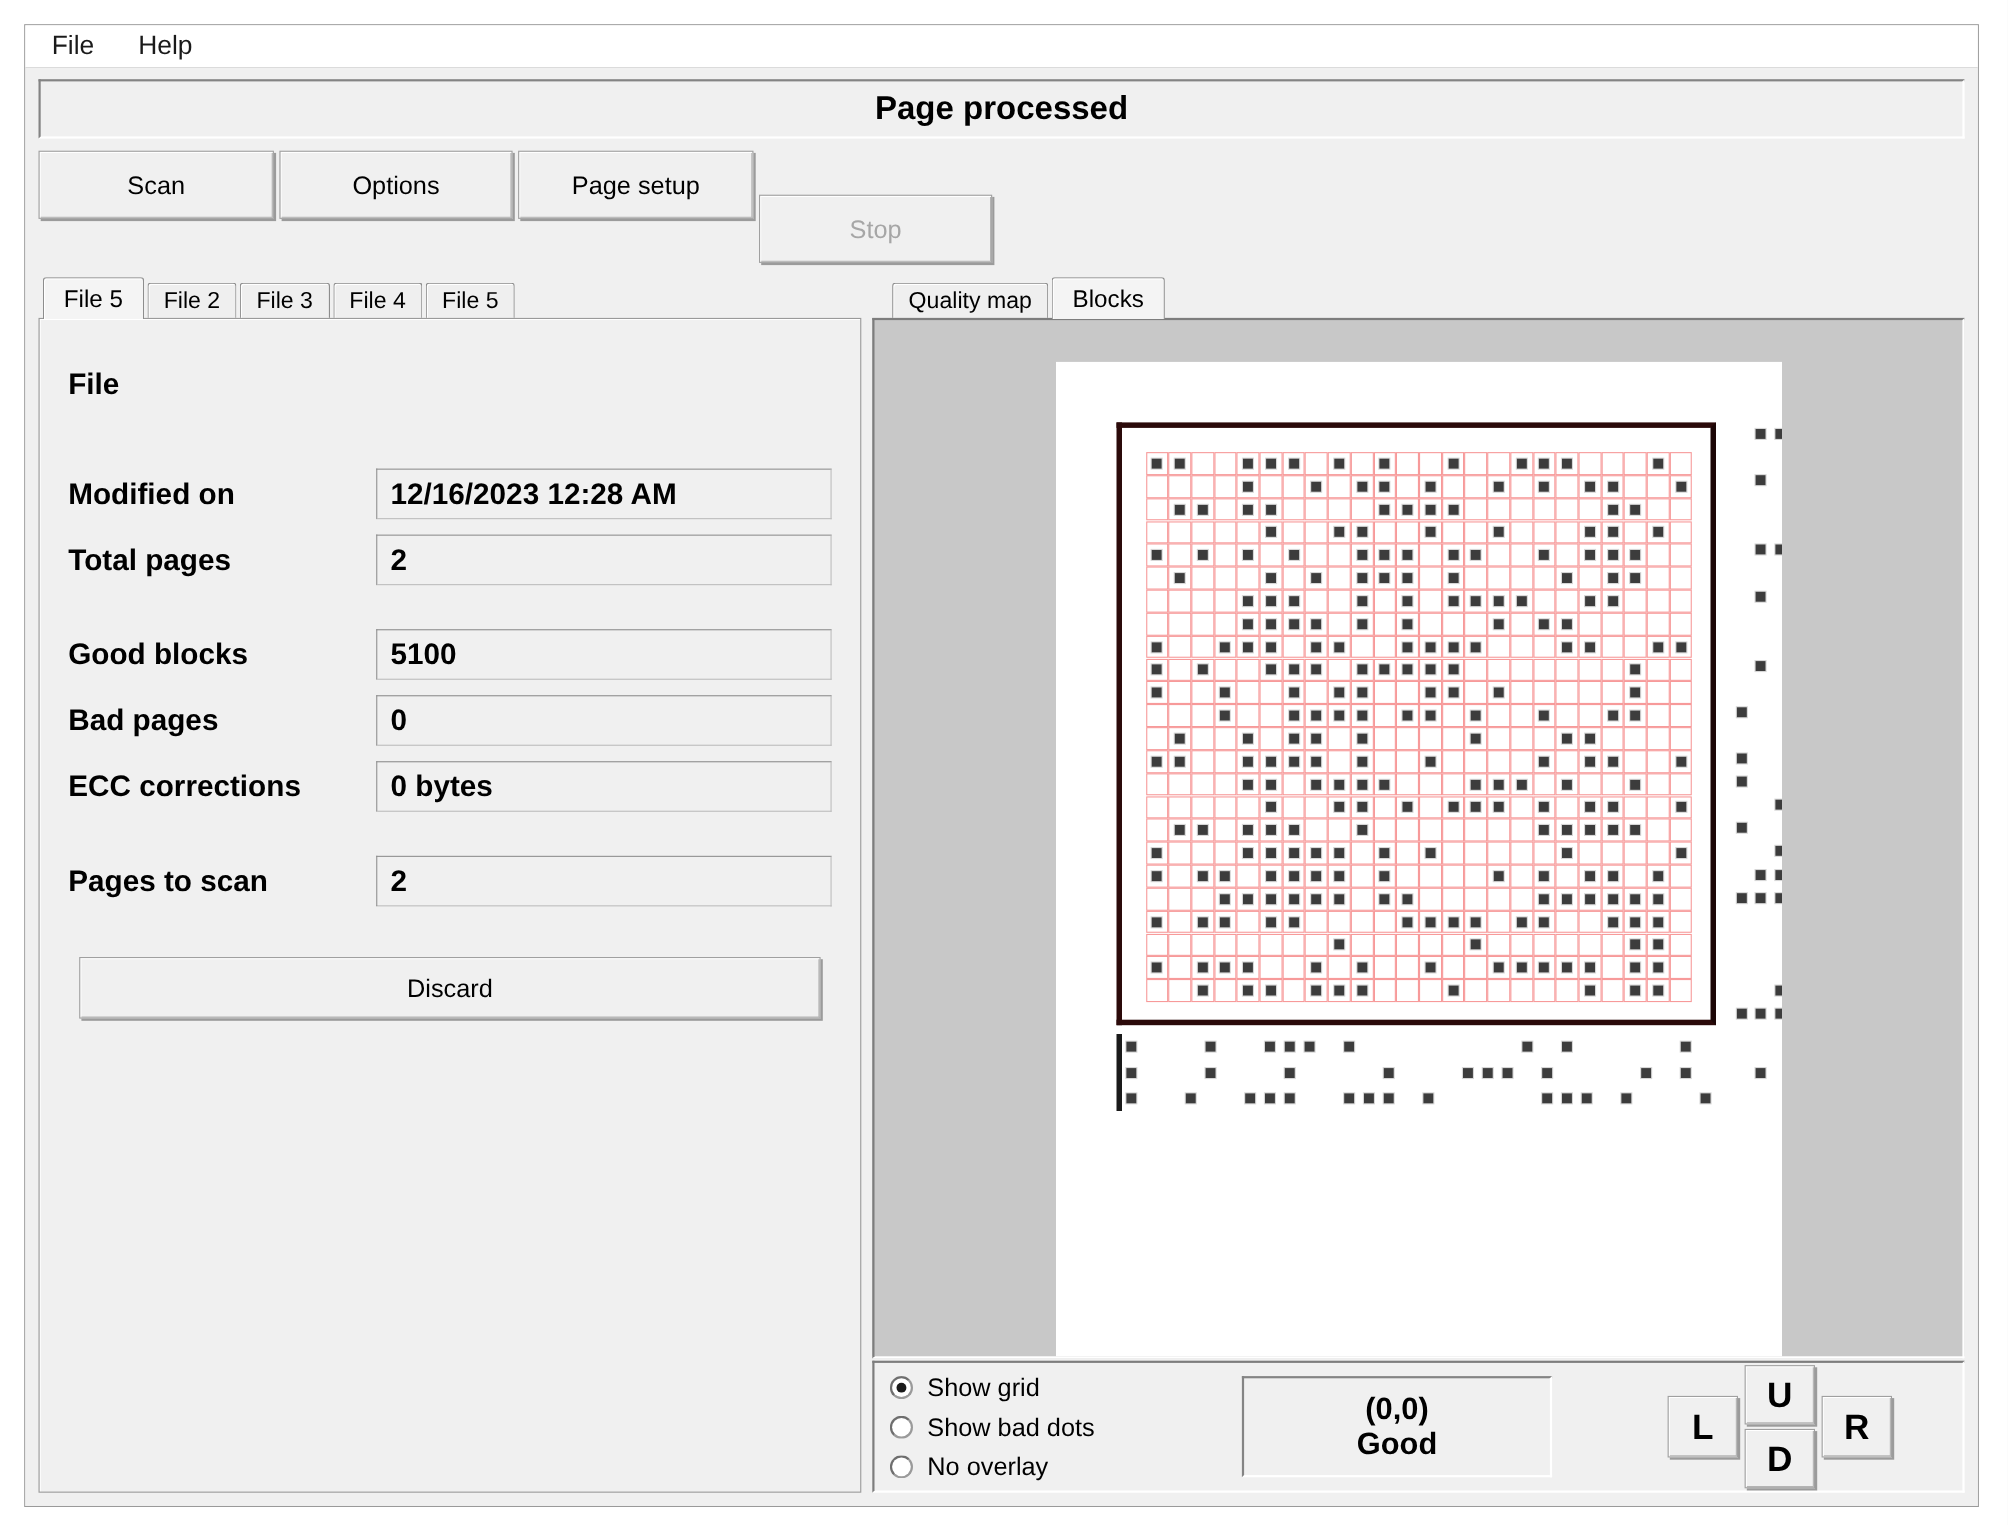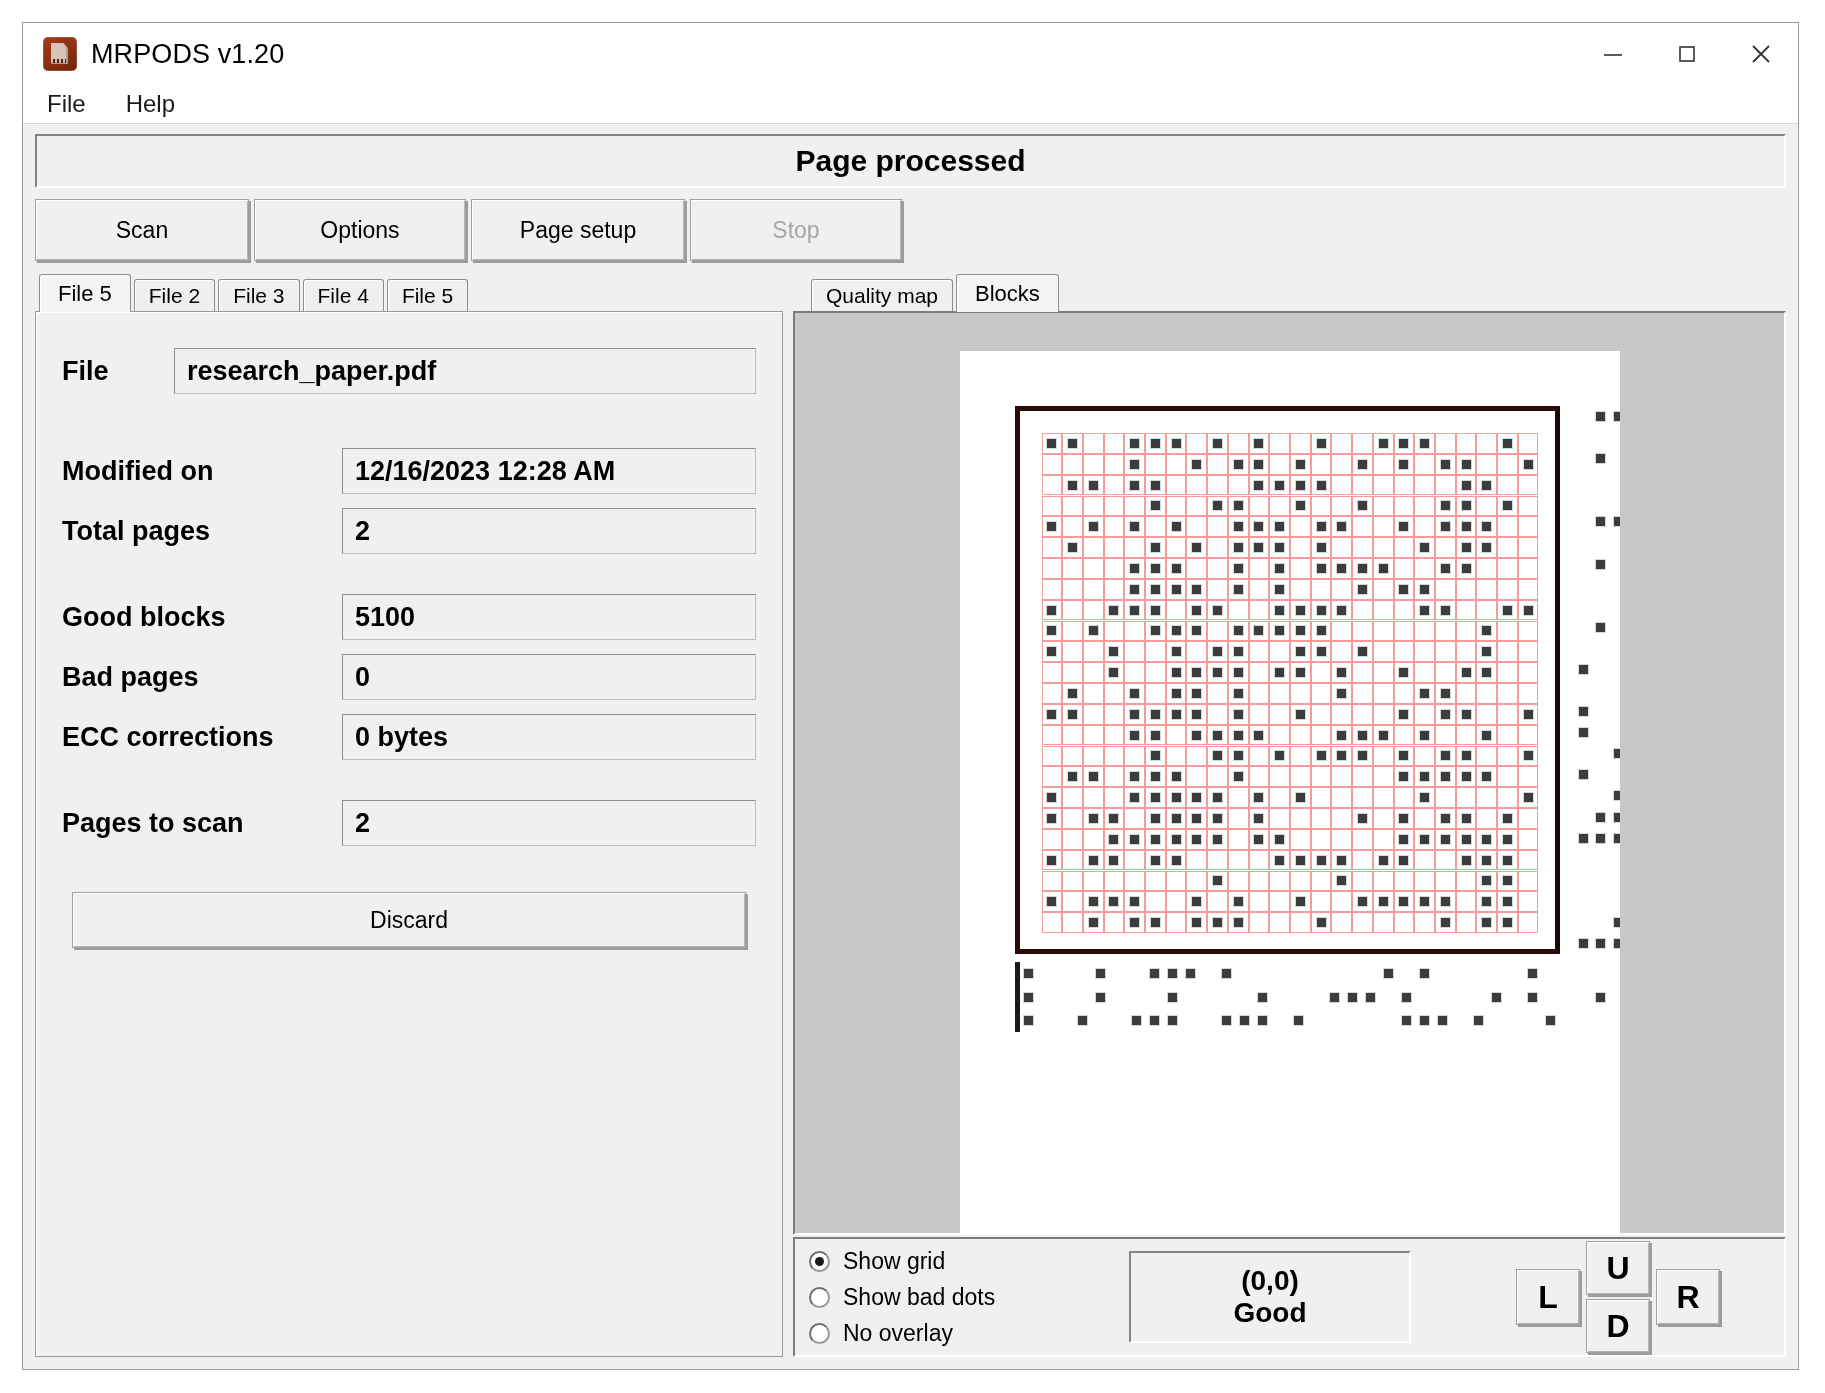--- a/index.html
+++ b/index.html
@@ -154,21 +154,21 @@
     font-size: 23px;
     color: #000000;
     box-sizing: border-box;
     cursor: default;
   }
   .tbtn.disabled { color: #a6a6a6; }
   .tbtn.w-print   { width: 210px; }
   .tbtn.w-scan    { width: 214px; }
   .tbtn.w-setup   { width: 214px; }
   .tbtn.w-options { width: 212px; }
-  .tbtn.w-stop    { width: 212px; }
+  .tbtn.w-stop    { width: 212px; margin-top: 40px; }
   .tbtn.w-exit    { flex: 1; }
 
   
   .main {
     display: flex;
     margin-top: 14px;
     flex: 1;
     min-height: 0;
     gap: 10px;
   }
@@ -476,44 +476,20 @@
   .nav-l { left: 0;   top: 28px; width: 64px; height: 56px; }
   .nav-u { left: 70px; top: 0;   width: 64px; height: 54px; }
   .nav-d { left: 70px; top: 58px; width: 64px; height: 54px; }
   .nav-r { left: 140px; top: 28px; width: 64px; height: 56px; }
 </style>
 </head>
 <body>
 
 <div class="window">
 
-  <div class="titlebar">
-    <div class="title-left">
-      <div class="app-icon"></div>
-      <div class="title-text">MRPODS v1.20</div>
-    </div>
-    <div class="win-controls">
-      <div class="win-btn">
-        <svg width="26" height="26" viewBox="0 0 26 26">
-            <line x1="4" y1="14" x2="22" y2="14" stroke="#333" stroke-width="1.6"></line>
-          </svg>
-      </div>
-      <div class="win-btn">
-        <svg width="26" height="26" viewBox="0 0 26 26">
-            <rect x="6" y="6" width="14" height="14" fill="none" stroke="#333" stroke-width="1.6"></rect>
-          </svg>
-      </div>
-      <div class="win-btn">
-        <svg width="30" height="30" viewBox="0 0 30 30">
-            <line x1="7" y1="7" x2="23" y2="23" stroke="#333" stroke-width="1.8"></line>
-            <line x1="23" y1="7" x2="7" y2="23" stroke="#333" stroke-width="1.8"></line>
-          </svg>
-      </div>
-    </div>
-  </div>
 
   <div class="menubar">
     <div class="menu-item">File</div>
     <div class="menu-item">Help</div>
   </div>
 
   <div class="client">
 
     <div class="statusbar">
       <div class="status-text">Page processed</div>
@@ -534,21 +510,20 @@
           <div class="tab">File 2</div>
           <div class="tab">File 3</div>
           <div class="tab">File 4</div>
           <div class="tab">File 5</div>
         </div>
 
         <div class="tabbody">
 
           <div class="field-row row-file">
             <div class="field-label">File</div>
-            <div class="field-box">research_paper.pdf</div>
           </div>
 
           <div class="gap-md"></div>
 
           <div class="gap-sm"></div>
           <div class="field-row labeled">
             <div class="field-label">Modified on</div>
             <div class="field-box">12/16/2023 12:28 AM</div>
           </div>
           <div class="gap-sm"></div>

